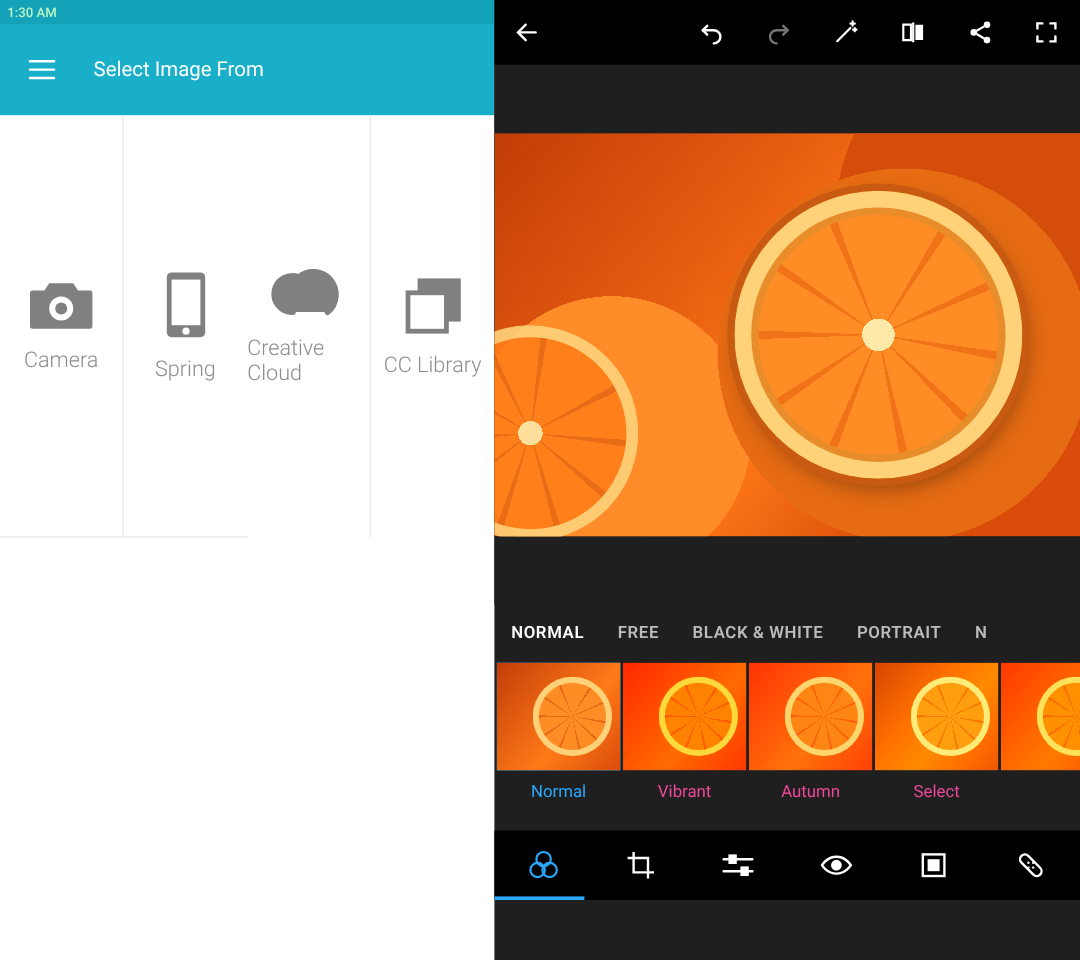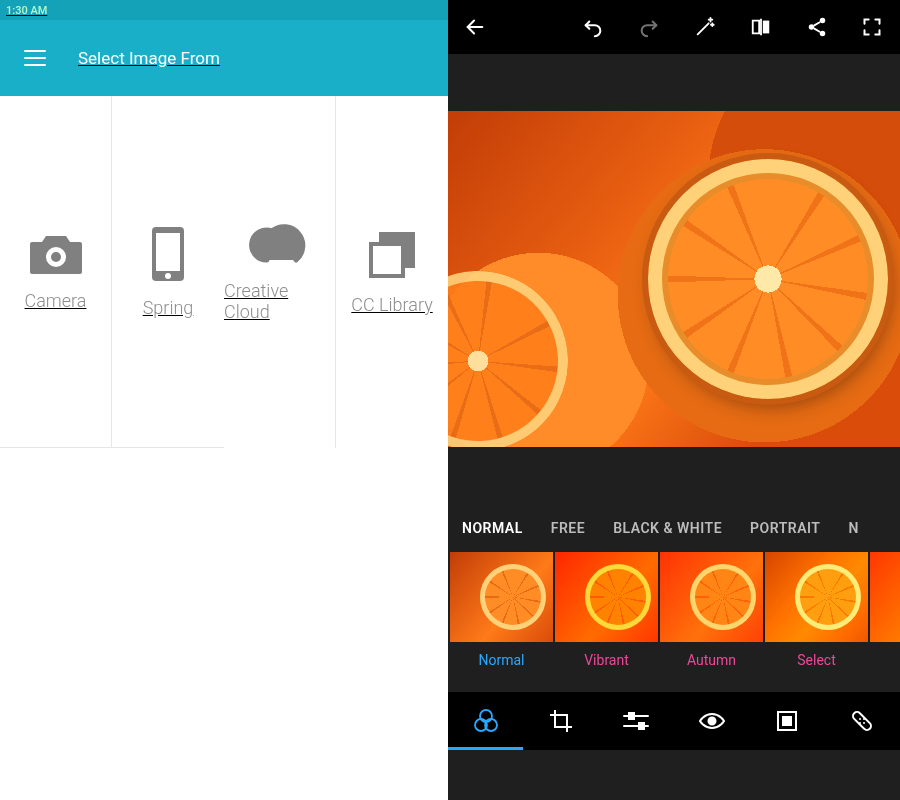--- a/index.html
+++ b/index.html
@@ -1,34 +1,34 @@
 <!DOCTYPE html>
 <html><head>
 <meta charset="utf-8">
 <style>
   * { box-sizing: border-box; margin: 0; padding: 0; }
   html, body { width: 900px; height: 800px; font-family: -apple-system, "Segoe UI", Roboto, Arial, sans-serif; overflow: hidden; }
   body { display: flex; }
 
   
-  .left-pane { width: 450px; height: 800px; background: #fff; display: flex; flex-direction: column; text-decoration: underline; }
+  .left-pane { width: 450px; height: 800px; background: #fff; display: flex; flex-direction: column; }
   .status-bar { height: 20px; background: #14a2b8; color: #b7f5c4; font-size: 11px; display: flex; align-items: center; padding: 0 6px; font-weight: 500; }
   .app-bar { height: 76px; background: #1aafc9; color: #fff; display: flex; align-items: center; padding: 0 24px; gap: 32px; }
   .hamburger { width: 22px; height: 16px; display: flex; flex-direction: column; justify-content: space-between; cursor: pointer; }
   .hamburger span { display: block; height: 2px; background: #fff; border-radius: 1px; }
   .app-bar-title { font-size: 17px; font-weight: 400; }
   .picker-grid { flex: 1; display: grid; grid-template-columns: 1fr 1fr 1fr 1fr; grid-template-rows: 1fr 1fr; }
   .picker-cell { display: flex; flex-direction: column; align-items: center; justify-content: center; gap: 14px; border-right: 1px solid #e6e6e6; border-bottom: 1px solid #e6e6e6; cursor: pointer; }
   .picker-cell:nth-child(2), .picker-cell:nth-child(4) { border-right: none; }
   .picker-cell:nth-child(3), .picker-cell:nth-child(4) { border-bottom: none; }
   .picker-cell .cell-label { color: #8d8d8d; font-size: 18px; font-weight: 300; }
   .picker-cell svg { fill: #808080; }
 
   
-  .right-pane { width: 452px; height: 800px; background: #1f1f1f; display: flex; flex-direction: column; color: #fff; }
+  .right-pane { width: 488px; height: 800px; background: #1f1f1f; display: flex; flex-direction: column; color: #fff; }
   .editor-topbar { height: 54px; background: #000; display: flex; align-items: center; }
   .back-area { width: 54px; display: flex; align-items: center; justify-content: center; cursor: pointer; }
   .topbar-actions { flex: 1; display: flex; align-items: center; justify-content: flex-end; gap: 34px; padding-right: 18px; }
   .topbar-actions .act { cursor: pointer; display: flex; align-items: center; justify-content: center; }
   .redo-dim { opacity: 0.45; }
 
   .canvas-area { height: 450px; background: #1f1f1f; display: flex; align-items: center; justify-content: center; }
   .photo { width: 100%; height: 336px; position: relative; overflow: hidden; }
 
   

